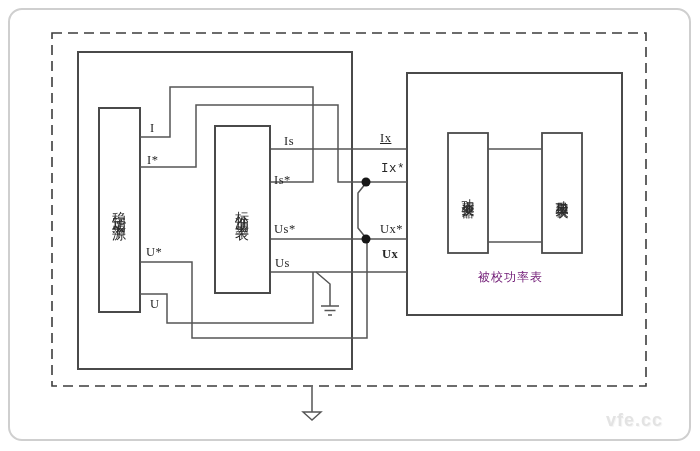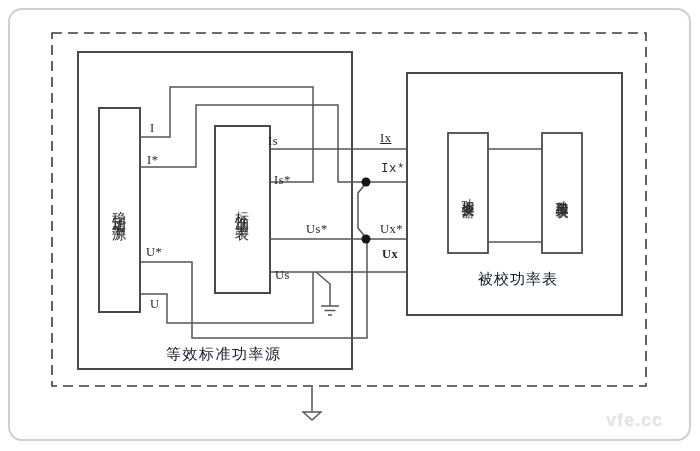--- a/index.html
+++ b/index.html
@@ -11,23 +11,23 @@
     position:absolute;left:8px;top:8px;width:679px;height:429px;
     border:2px solid #cfcfcf;border-radius:14px;background:#ffffff;
   }
   svg{position:absolute;left:0;top:0;}
   .term{
     position:absolute;font-family:"Liberation Serif","DejaVu Serif",serif;
     font-size:12.5px;color:#262626;white-space:nowrap;line-height:1;
     letter-spacing:0.5px;
   }
   .cn-label{
-    position:absolute;font-size:15px;color:#0f172a;white-space:nowrap;
+    position:absolute;font-size:12px;color:#701a75;white-space:nowrap;
     letter-spacing:1.5px;line-height:1;
-    font-family:Liberation Serif, serif;
+    font-family:Liberation Mono, monospace;
   }
   .vbox{
     position:absolute;display:flex;align-items:center;justify-content:center;
     writing-mode:vertical-rl;text-orientation:upright;
     color:#2b2b2b;line-height:1;
     font-family:"DejaVu Sans","Liberation Sans",sans-serif;
   }
   .vbox.big{font-size:14px;letter-spacing:4px;}
   .vbox.small{font-size:13px;letter-spacing:2px;}
   #watermark{
@@ -96,33 +96,32 @@
   </svg>
 
   <div class="vbox big" style="left:99px;top:108px;width:41px;height:204px;">稳定功率源</div>
 
   <div class="vbox big" style="left:215px;top:126px;width:55px;height:167px;">标准功率表</div>
 
   <div class="vbox small" style="left:448px;top:133px;width:40px;height:120px;">功率变换器</div>
 
   <div class="vbox small" style="left:542px;top:133px;width:40px;height:120px;letter-spacing:1px;">功率显示仪表</div>
 
-  <div class="cn-label" style="left:166px;top:347px;">等效标准功率源</div>
 
   <div class="cn-label" style="left:478px;top:272px;letter-spacing:1px;">被校功率表</div>
 
   <span class="term" style="left:150px;top:122px;">I</span>
   <span class="term" style="left:147px;top:154px;">I*</span>
   <span class="term" style="left:146px;top:246px;">U*</span>
   <span class="term" style="left:150px;top:298px;">U</span>
 
-  <span class="term" style="left:268px;top:135px;">Is</span>
+  <span class="term" style="left:284px;top:135px;">Is</span>
   <span class="term" style="left:274px;top:174px;">Is*</span>
-  <span class="term" style="left:274px;top:223px;margin-left:32px;">Us*</span>
-  <span class="term" style="left:275px;top:269px;text-align:center;">Us</span>
+  <span class="term" style="left:274px;top:223px;">Us*</span>
+  <span class="term" style="left:275px;top:257px;text-align:center;">Us</span>
 
   <span class="term" style="left:380px;top:132px;text-decoration:underline;">Ix</span>
   <span class="term" style="left:381px;top:163px;font-family:Liberation Mono, monospace;">Ix*</span>
   <span class="term" style="left:380px;top:223px;">Ux*</span>
   <span class="term" style="left:382px;top:248px;font-weight:bold;">Ux</span>
 
   <div id="watermark">vfe.cc</div>
 
 </div>
 

